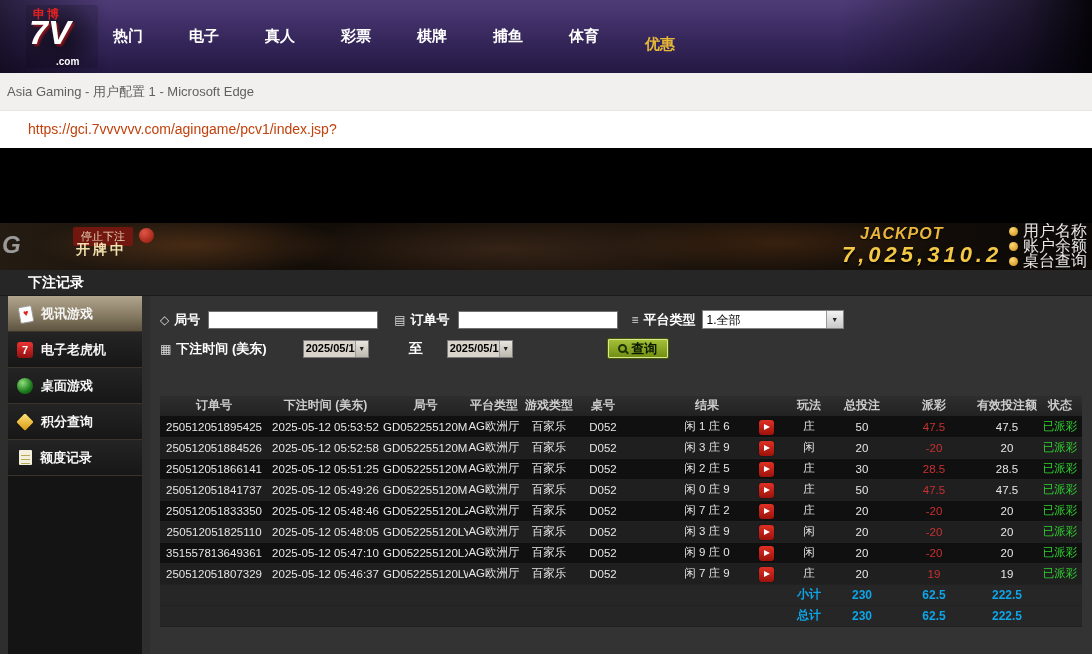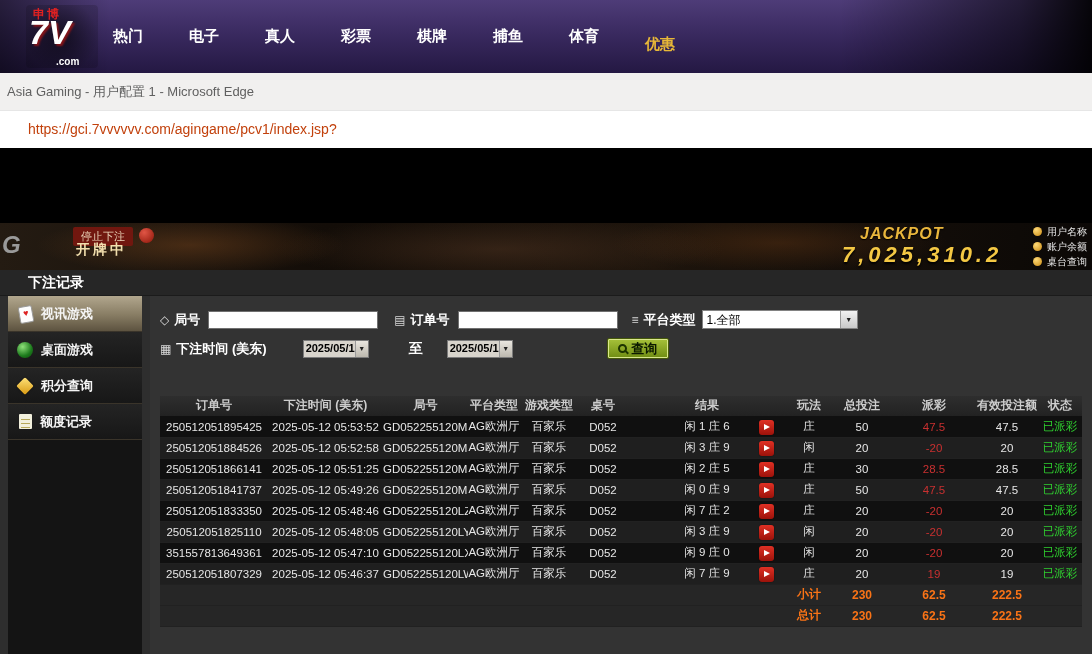--- a/index.html
+++ b/index.html
@@ -36,21 +36,21 @@
       radial-gradient(ellipse 240px 40px at 780px 20px, rgba(115,62,22,.35), transparent 70%),
       linear-gradient(90deg,#241b12,#130d08 30%,#1d140c 60%,#0b0806); }
   .banner-g { position:absolute; left:2px; top:8px; color:#9a9a9a; font-size:24px; font-weight:bold; font-style:italic; }
   .stop-badge { position:absolute; left:73px; top:4px; background:#71170f; color:#e9d3b8; font-size:11px; padding:2px 8px; border-radius:2px; }
   .deal-dot { position:absolute; left:139px; top:5px; width:15px; height:15px; border-radius:50%;
     background:radial-gradient(circle at 35% 30%, #e05545, #8c1508); }
   .dealing { position:absolute; left:76px; top:18px; color:#f2dfae; font-size:14px; font-weight:bold; letter-spacing:3px; }
   .jackpot { position:absolute; left:860px; top:2px; color:#e9b63c; font-size:16px; font-weight:bold; font-style:italic; letter-spacing:1px; text-shadow:0 1px 1px #000; }
   .jackpot-value { position:absolute; left:842px; top:19px; color:#f4c844; font-size:22px; font-weight:bold; font-style:italic; letter-spacing:4px; text-shadow:0 2px 2px #000; }
   .user-menu { position:absolute; right:5px; top:2px; display:flex; flex-direction:column; gap:2px; }
-  .user-menu-item { display:flex; align-items:center; gap:5px; color:#e8e8e8; font-size:10px; height:13px; cursor:pointer; justify-content:flex-start; }
+  .user-menu-item { display:flex; align-items:center; gap:5px; color:#e8e8e8; font-size:16px; height:13px; cursor:pointer; justify-content:flex-start; }
   .user-menu-item .dot { width:9px; height:9px; border-radius:50%; flex:0 0 9px;
     background:radial-gradient(circle at 35% 30%, #ffd977, #c98a12); }
 
   
   .panel { position:absolute; top:270px; width:100%; height:384px; background:#2e2e2e; }
   .panel-titlebar { position:absolute; top:0; width:100%; height:26px; background:#262626; border-bottom:1px solid #1b1b1b; }
   .panel-title { color:#fff; font-size:14px; font-weight:bold; line-height:25px; padding-left:28px; }
 
   .sidebar { position:absolute; left:8px; top:26px; width:134px; bottom:0; background:#141414; }
   .side-item { height:36px; display:flex; align-items:center; gap:8px; padding-left:9px;
@@ -100,21 +100,21 @@
   tr.even td { background:#101010; }
   tr.odd td { background:#1f1f1f; }
   td.red { color:#c93030; }
   td.green { color:#2fd12f; }
   td.cell-result { position:relative; }
   .result-text { display:inline-block; width:calc(100% - 52px); text-align:center; }
   .play-btn { position:absolute; right:12px; top:3px; width:15px; height:15px; border-radius:3px; cursor:pointer;
     background:linear-gradient(180deg,#e03024,#9c120a); box-shadow:0 0 1px #000; }
   .play-btn::after { content:""; position:absolute; left:5px; top:4px;
     border-left:6px solid #fff; border-top:3.5px solid transparent; border-bottom:3.5px solid transparent; }
-  tr.total-row td { background:#262626; color:#f97316; font-weight:bold; font-size:12px; border-top:1px solid #3f3f3f; }
+  tr.total-row td { background:#262626; color:#0ea5e9; font-weight:bold; font-size:12px; border-top:1px solid #3f3f3f; }
 </style>
 </head>
 <body>
 
 <div class="screen">
 
   <header class="nav">
     <div class="logo">
       <span class="logo-top">申博</span>
       <span class="logo-main">7V</span>
@@ -167,20 +167,24 @@
     <div class="panel-titlebar">
       <div class="panel-title">下注记录</div>
     </div>
 
     <aside class="sidebar">
       <div class="side-item active">
         <span class="si icon-cards"></span>
         <span class="side-label">视讯游戏</span>
       </div>
       <div class="side-item">
+        <span class="si icon-slot"></span>
+        <span class="side-label">电子老虎机</span>
+      </div>
+      <div class="side-item">
         <span class="si icon-ball"></span>
         <span class="side-label">桌面游戏</span>
       </div>
       <div class="side-item">
         <span class="si icon-diamond"></span>
         <span class="side-label">积分查询</span>
       </div>
       <div class="side-item">
         <span class="si icon-doc"></span>
         <span class="side-label">额度记录</span>
@@ -197,21 +201,21 @@
         <input class="finput" style="width: 170px; margin-left: 8px;" value="">
         <span class="flabel" style="margin-left:16px;">
           <span class="ficon">▤</span>
           <span>订单号</span>
         </span>
         <input class="finput" style="width: 160px; margin-left: 8px;" value="">
         <span class="flabel" style="margin-left:14px;">
           <span class="ficon">≡</span>
           <span>平台类型</span>
         </span>
-        <div class="fselect" style="width:156px; margin-left:6px;">
+        <div class="fselect" style="width:142px; margin-left:6px;">
           <span class="txt">1.全部</span>
           <span class="arrow">▼</span>
         </div>
       </div>
 
       <div class="frow frow2">
         <span class="flabel">
           <span class="ficon">▦</span>
           <span>下注时间 (美东)</span>
         </span>

